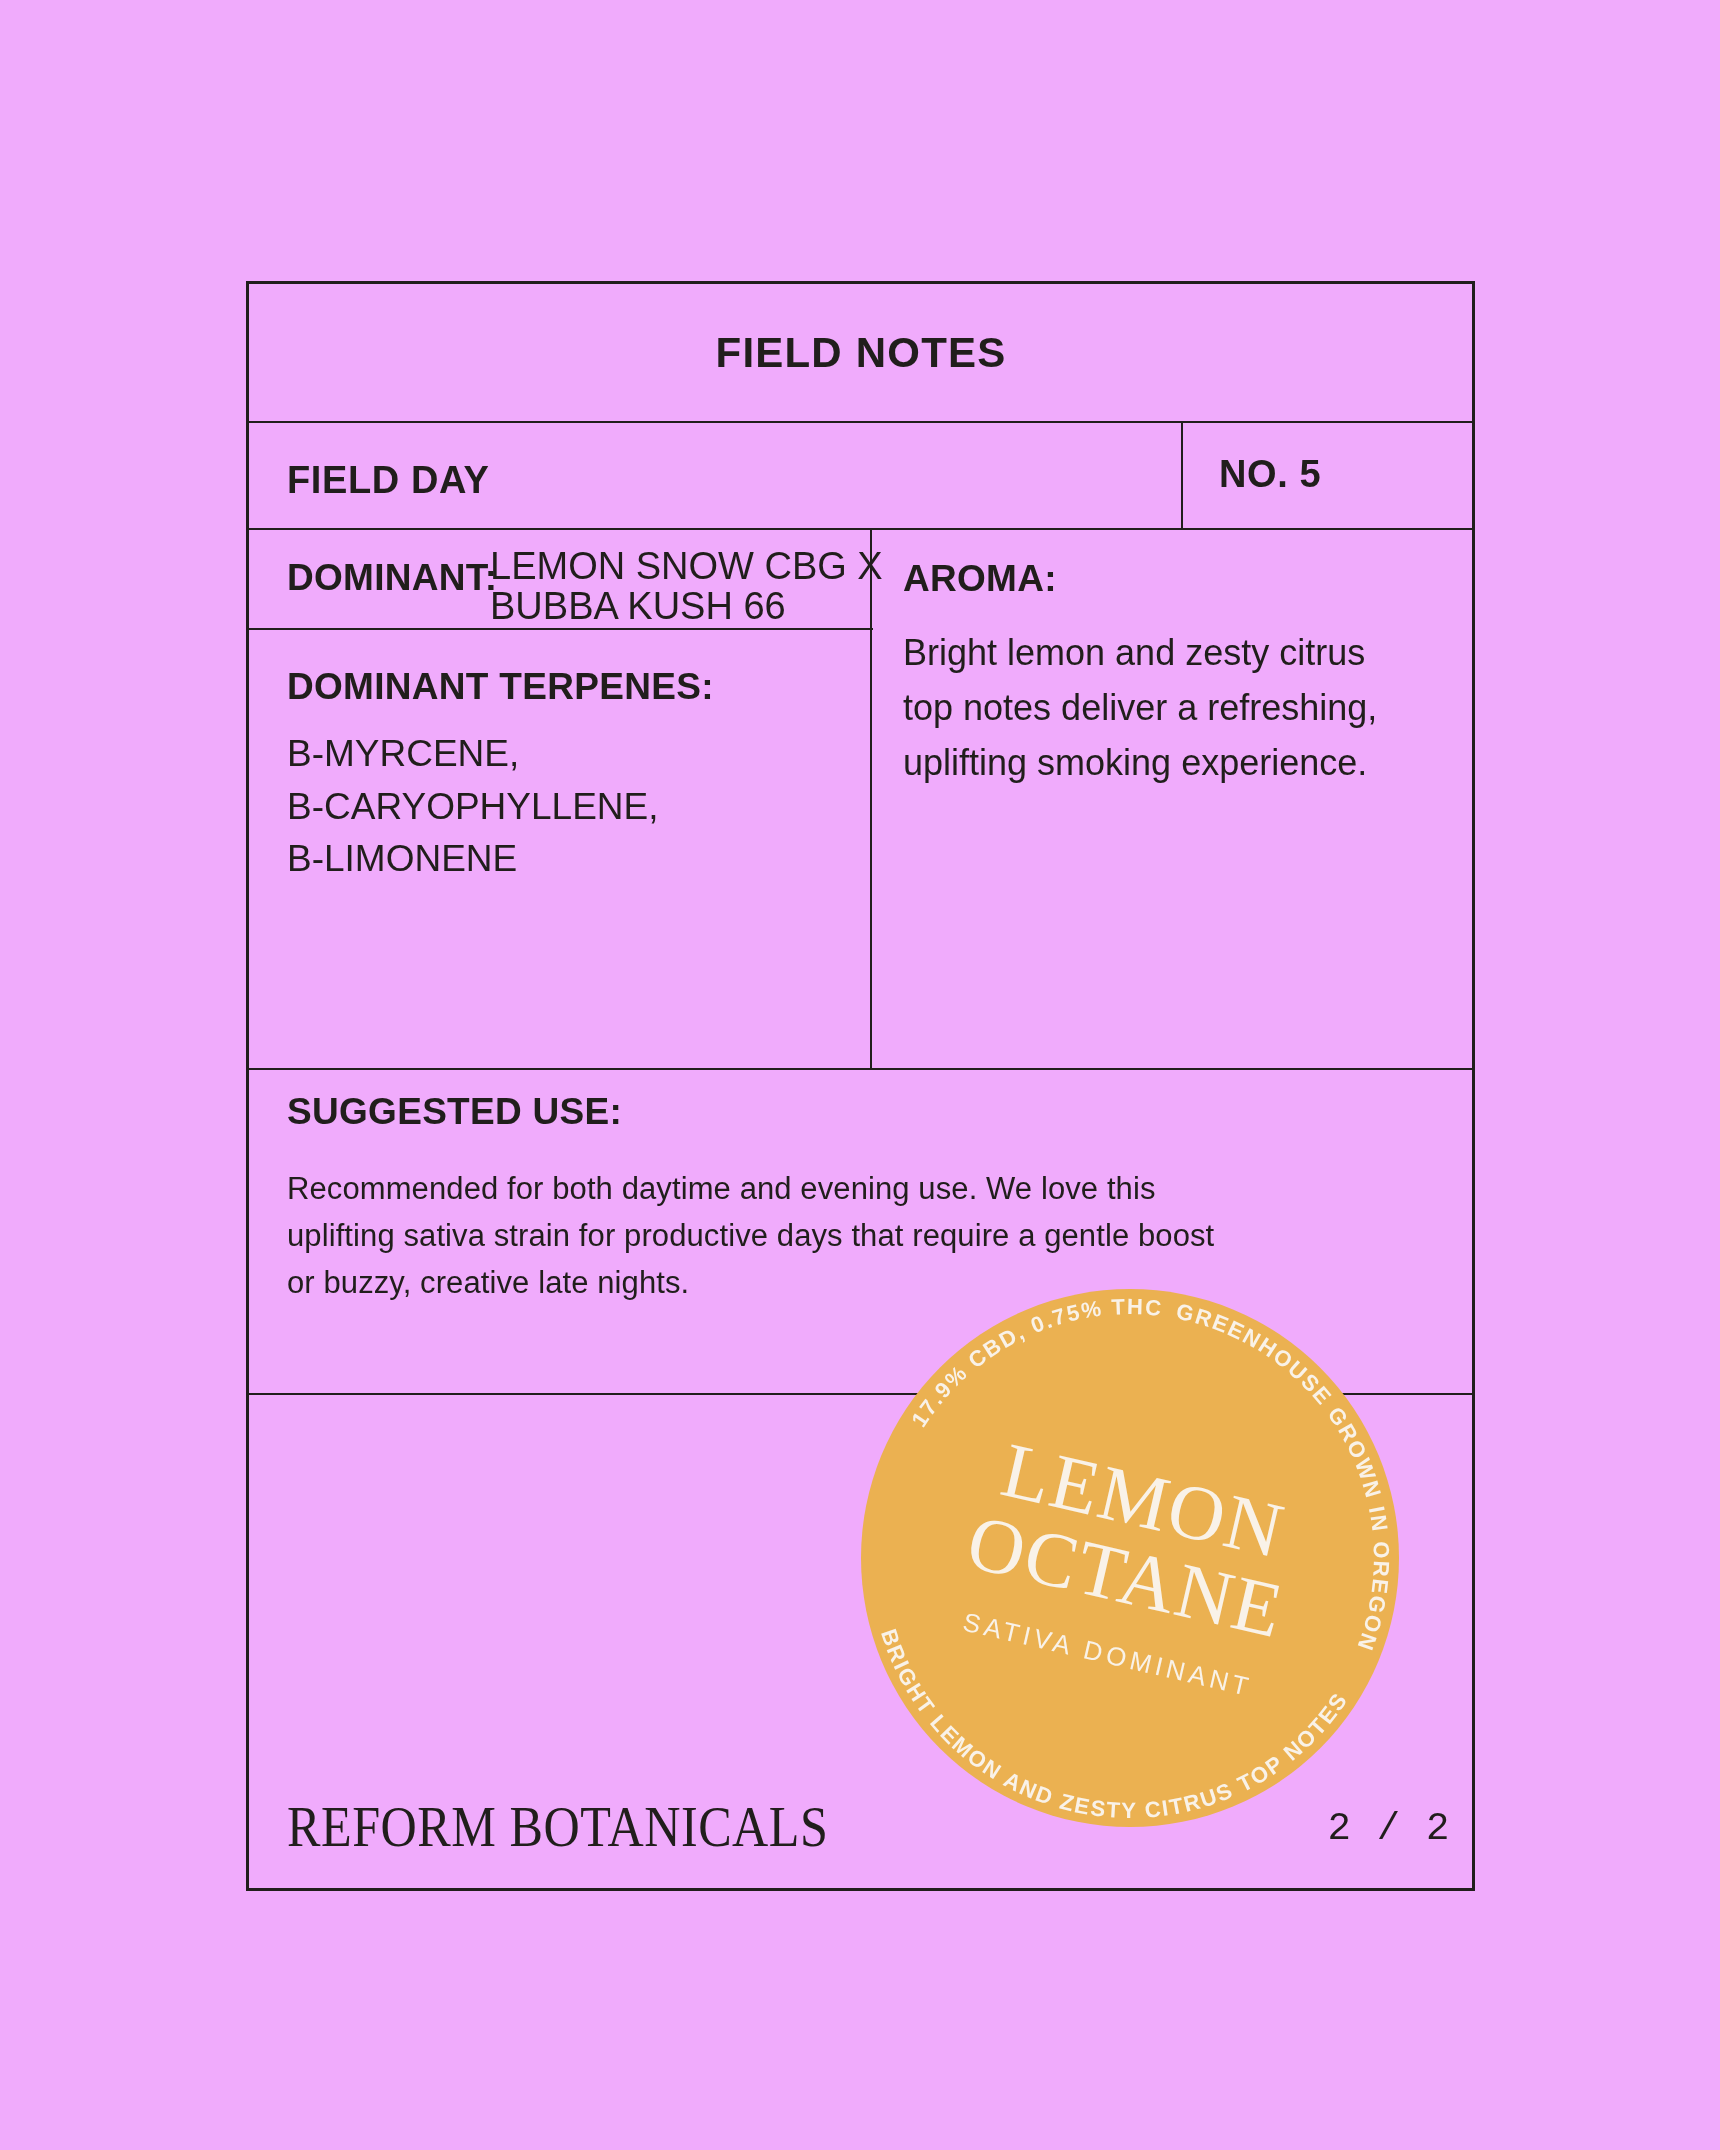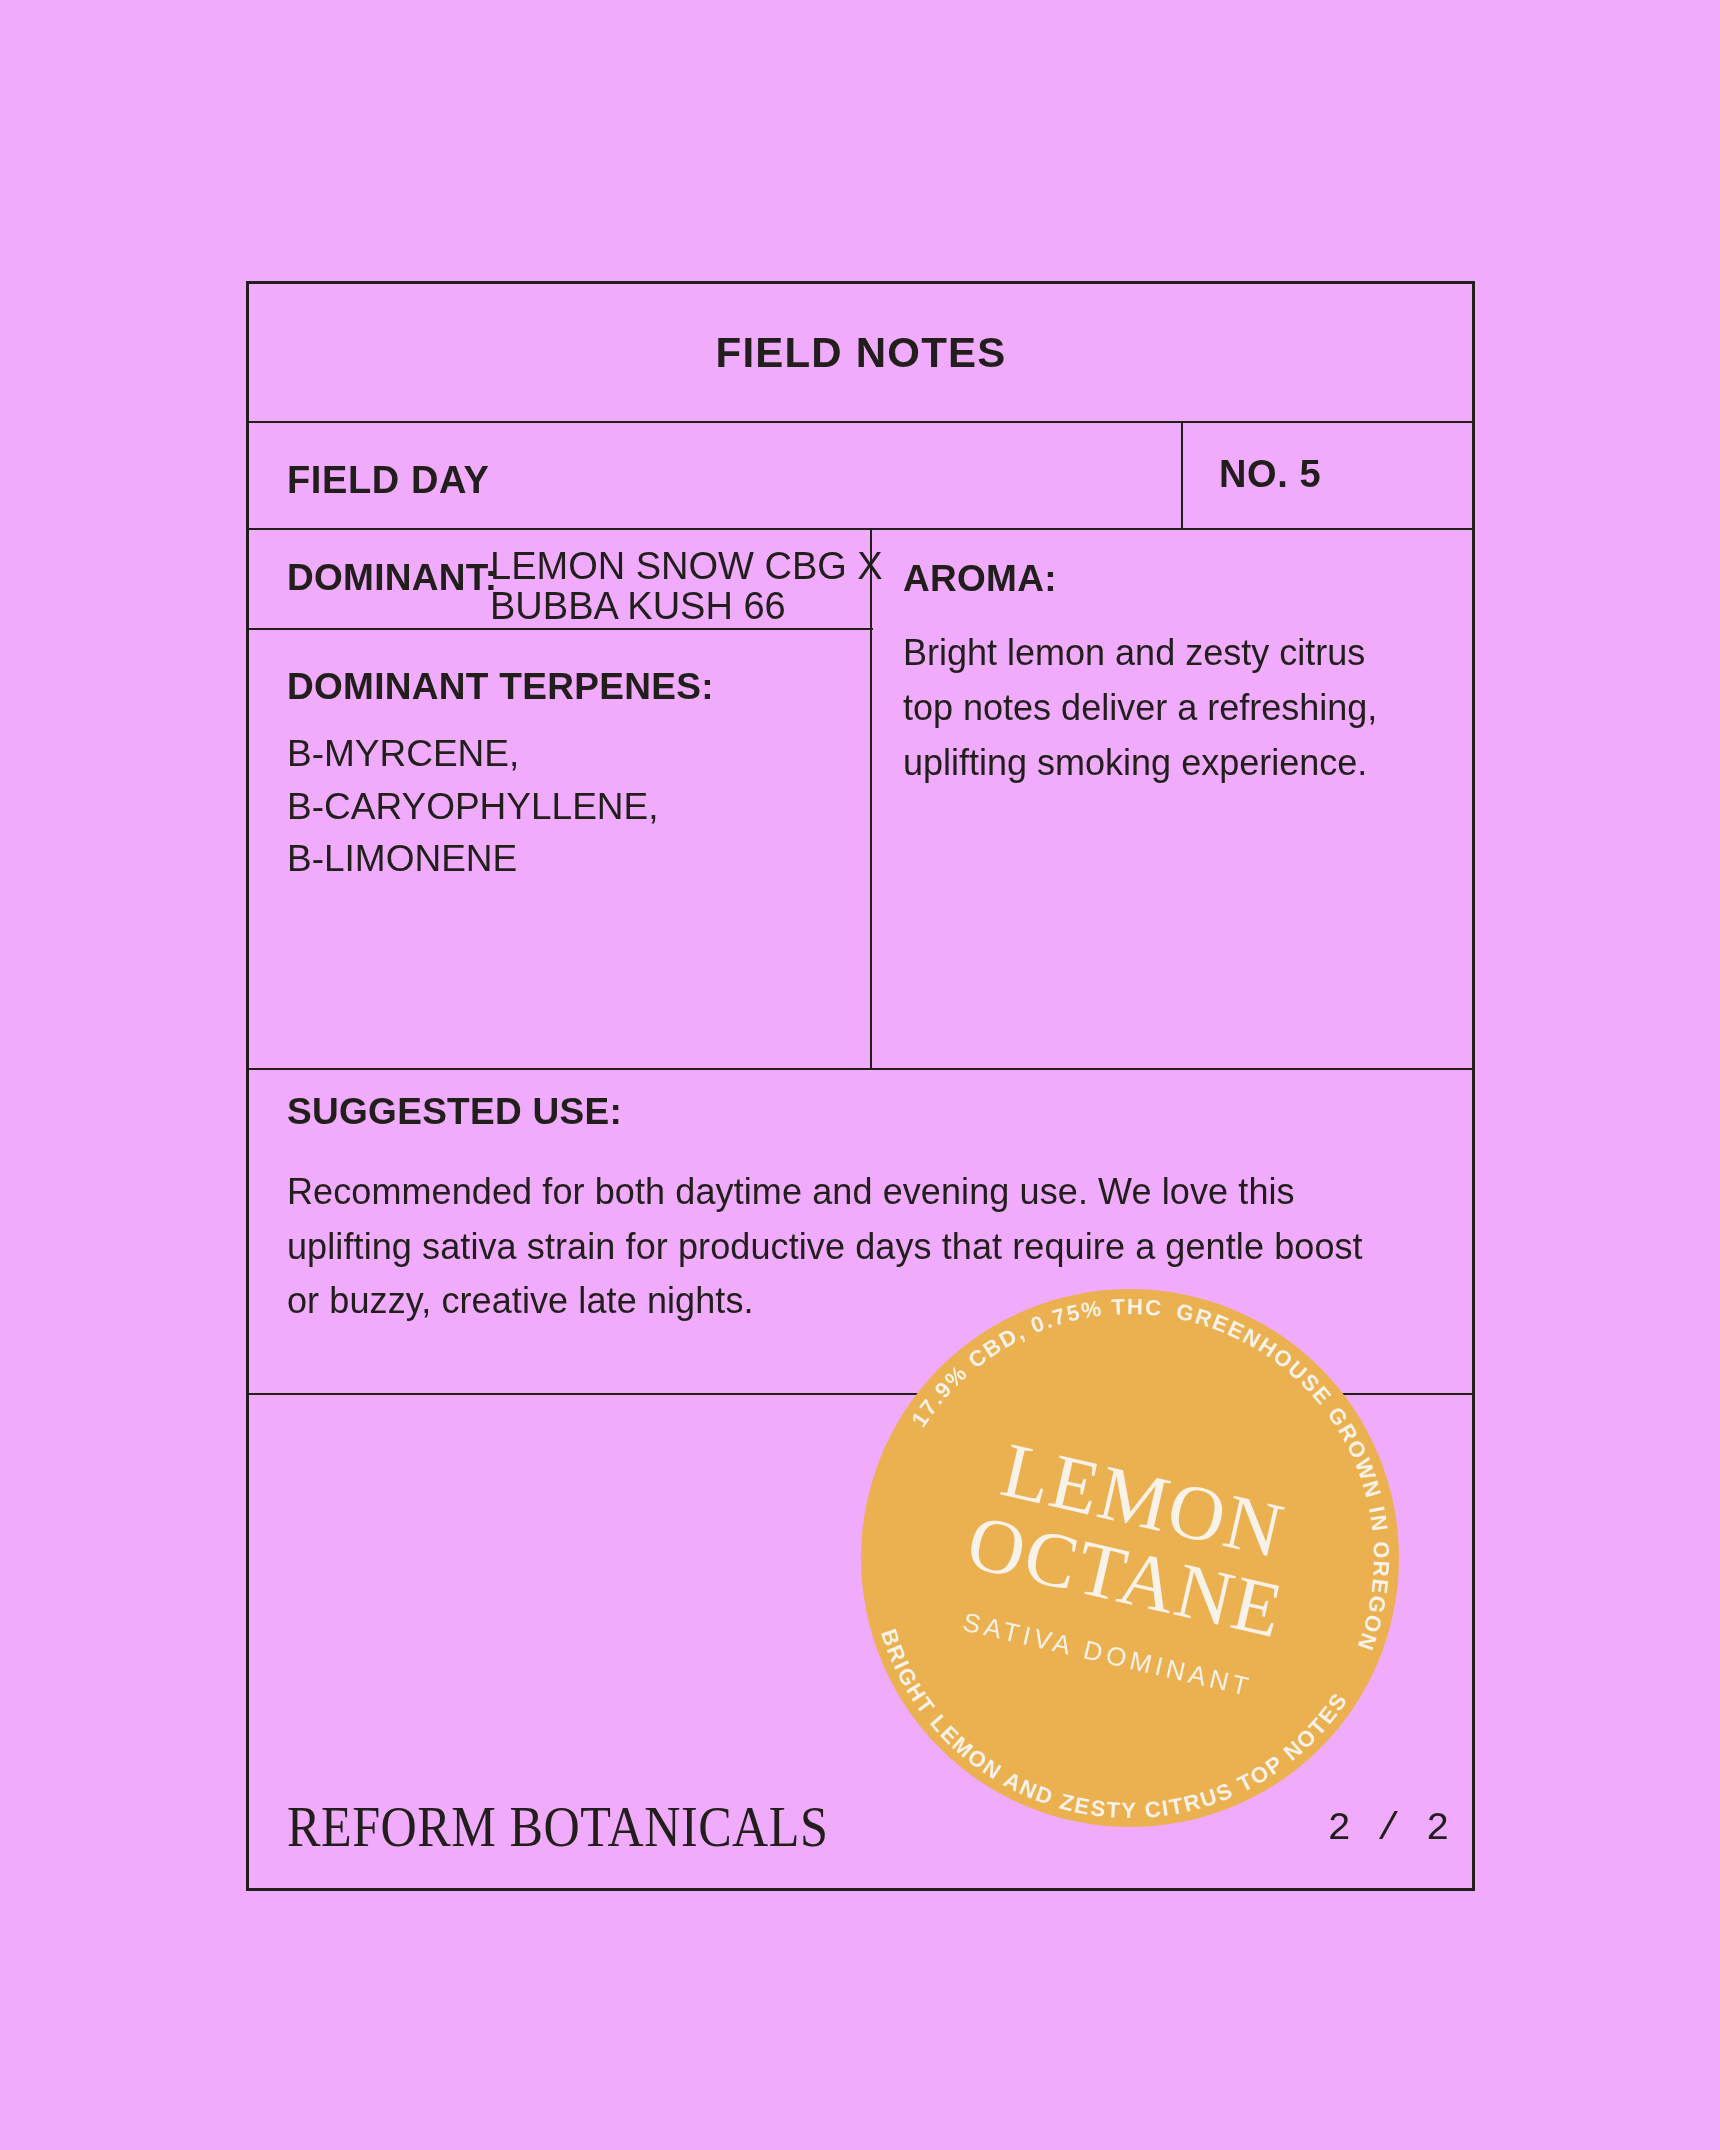--- a/index.html
+++ b/index.html
@@ -28,21 +28,21 @@
   .block{position:absolute;}
   .blk-label{font-size:37px;font-weight:bold;letter-spacing:0.3px;}
   .terpenes{left:38px;top:382px;}
   .terpenes .blk-label{margin-bottom:20.3px;}
   .terpenes-list{font-size:37px;line-height:1.42;white-space:pre;}
   .aroma{left:654px;top:274px;width:550px;}
   .aroma .blk-label{margin-bottom:25px;}
   .aroma-body{font-size:36px;line-height:1.53;white-space:pre;}
   .suggested{left:38px;top:807px;width:1183px;}
   .suggested .blk-label{margin-bottom:12px;}
-  .suggested-body{font-size:36px;line-height:1.52;white-space:pre;letter-spacing:0.1px;margin-top:32px;}
+  .suggested-body{font-size:31px;line-height:1.52;white-space:pre;letter-spacing:0.1px;margin-top:32px;}
   .brand{
     position:absolute;left:38px;top:1510px;
     font-family:"Liberation Serif",serif;font-size:57px;letter-spacing:0.6px;
     transform:scaleX(0.88);transform-origin:left center;white-space:pre;
   }
   .indicator{position:absolute;right:21.5px;top:1523px;font-size:39px;letter-spacing:1.2px;font-family:Liberation Mono, monospace;}
   .badge{
     position:absolute;left:861px;top:1289px;width:538px;height:538px;
     border-radius:50%;background:#EBB151;z-index:3;
   }

